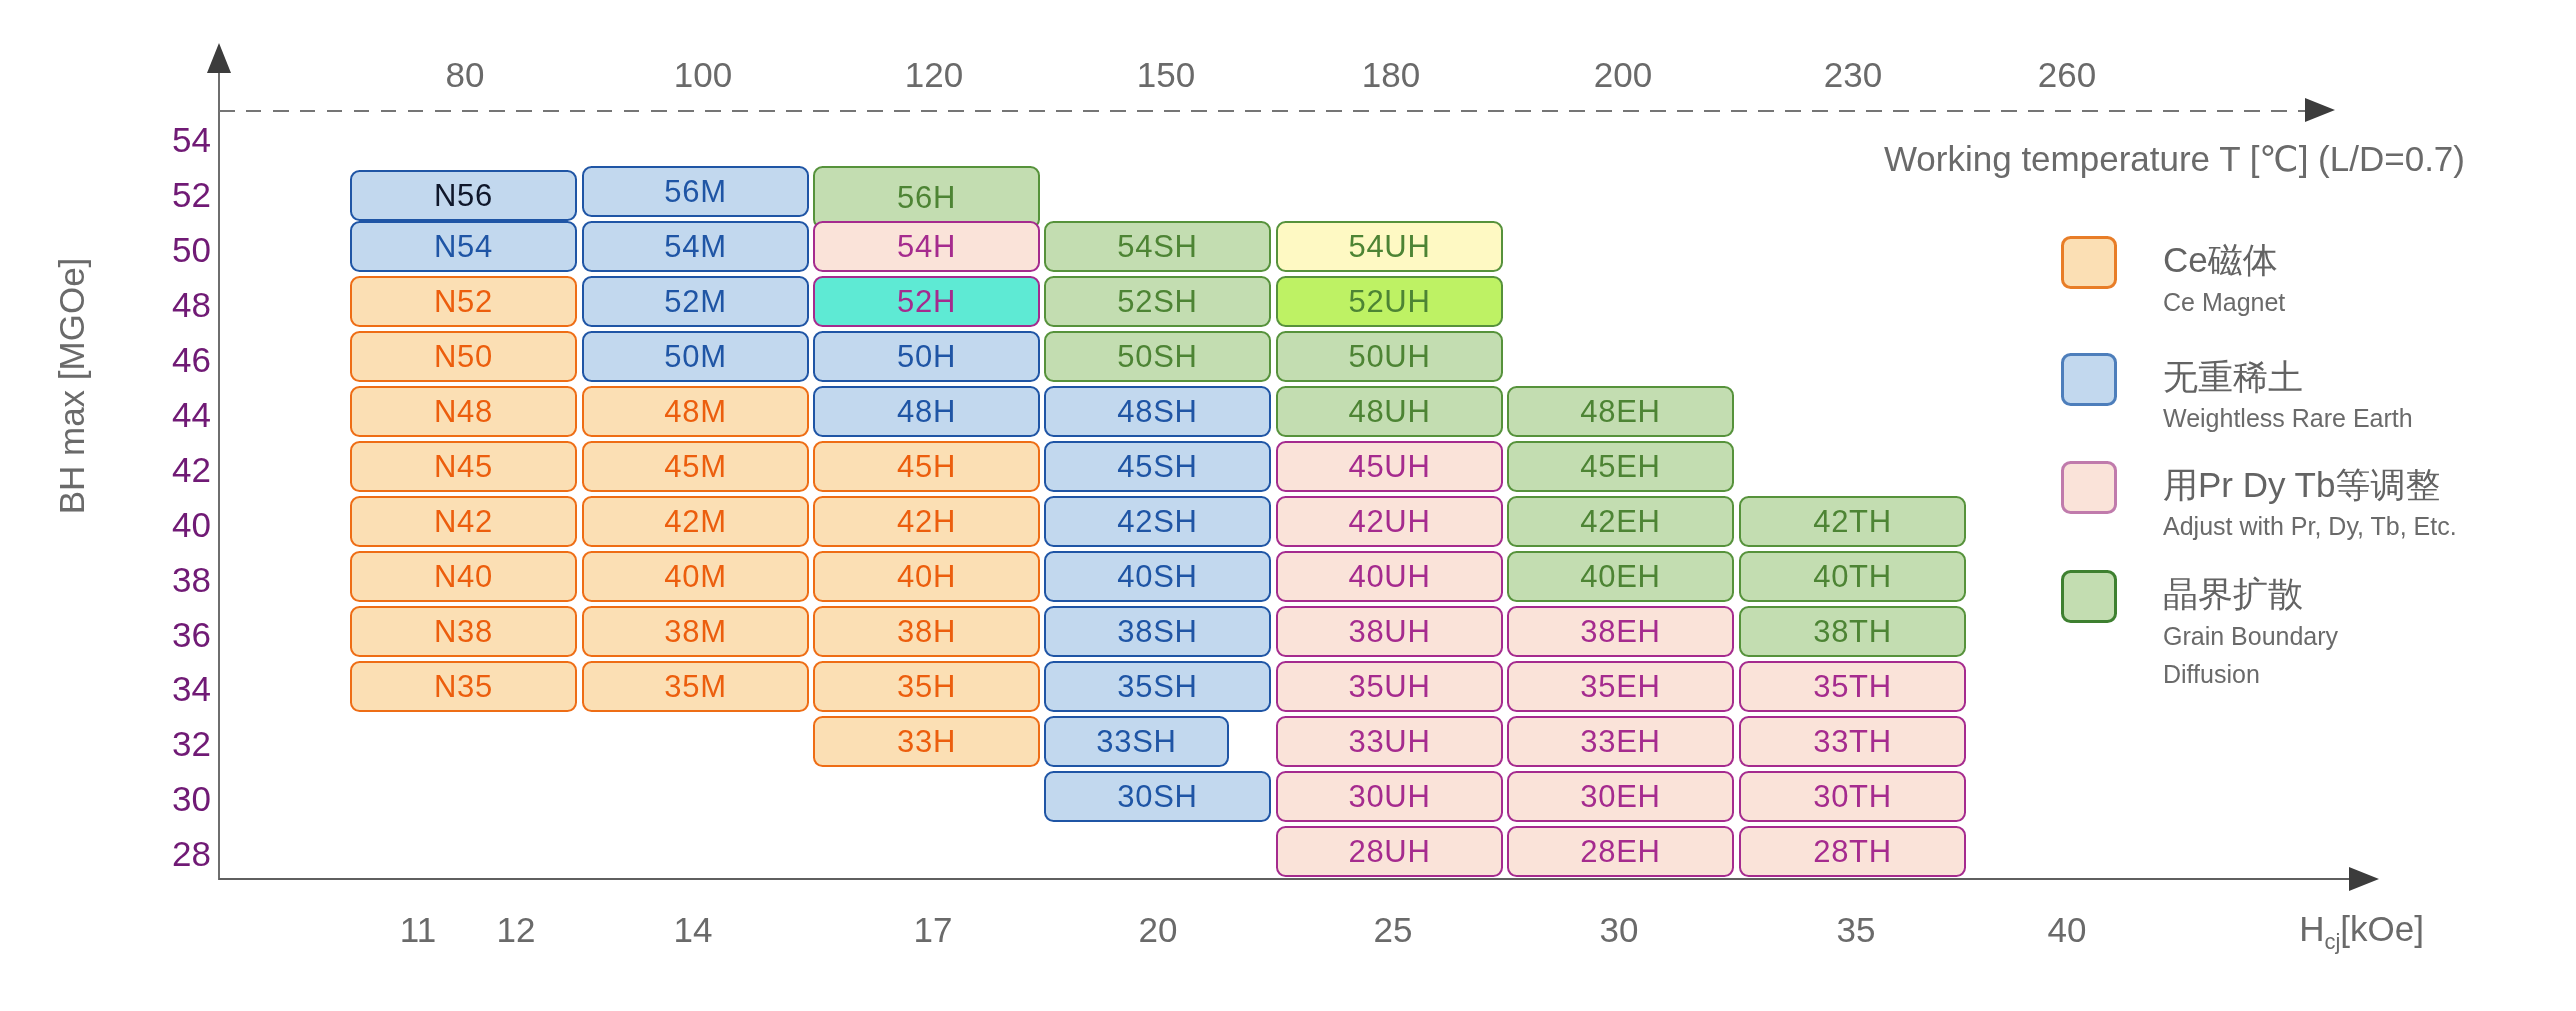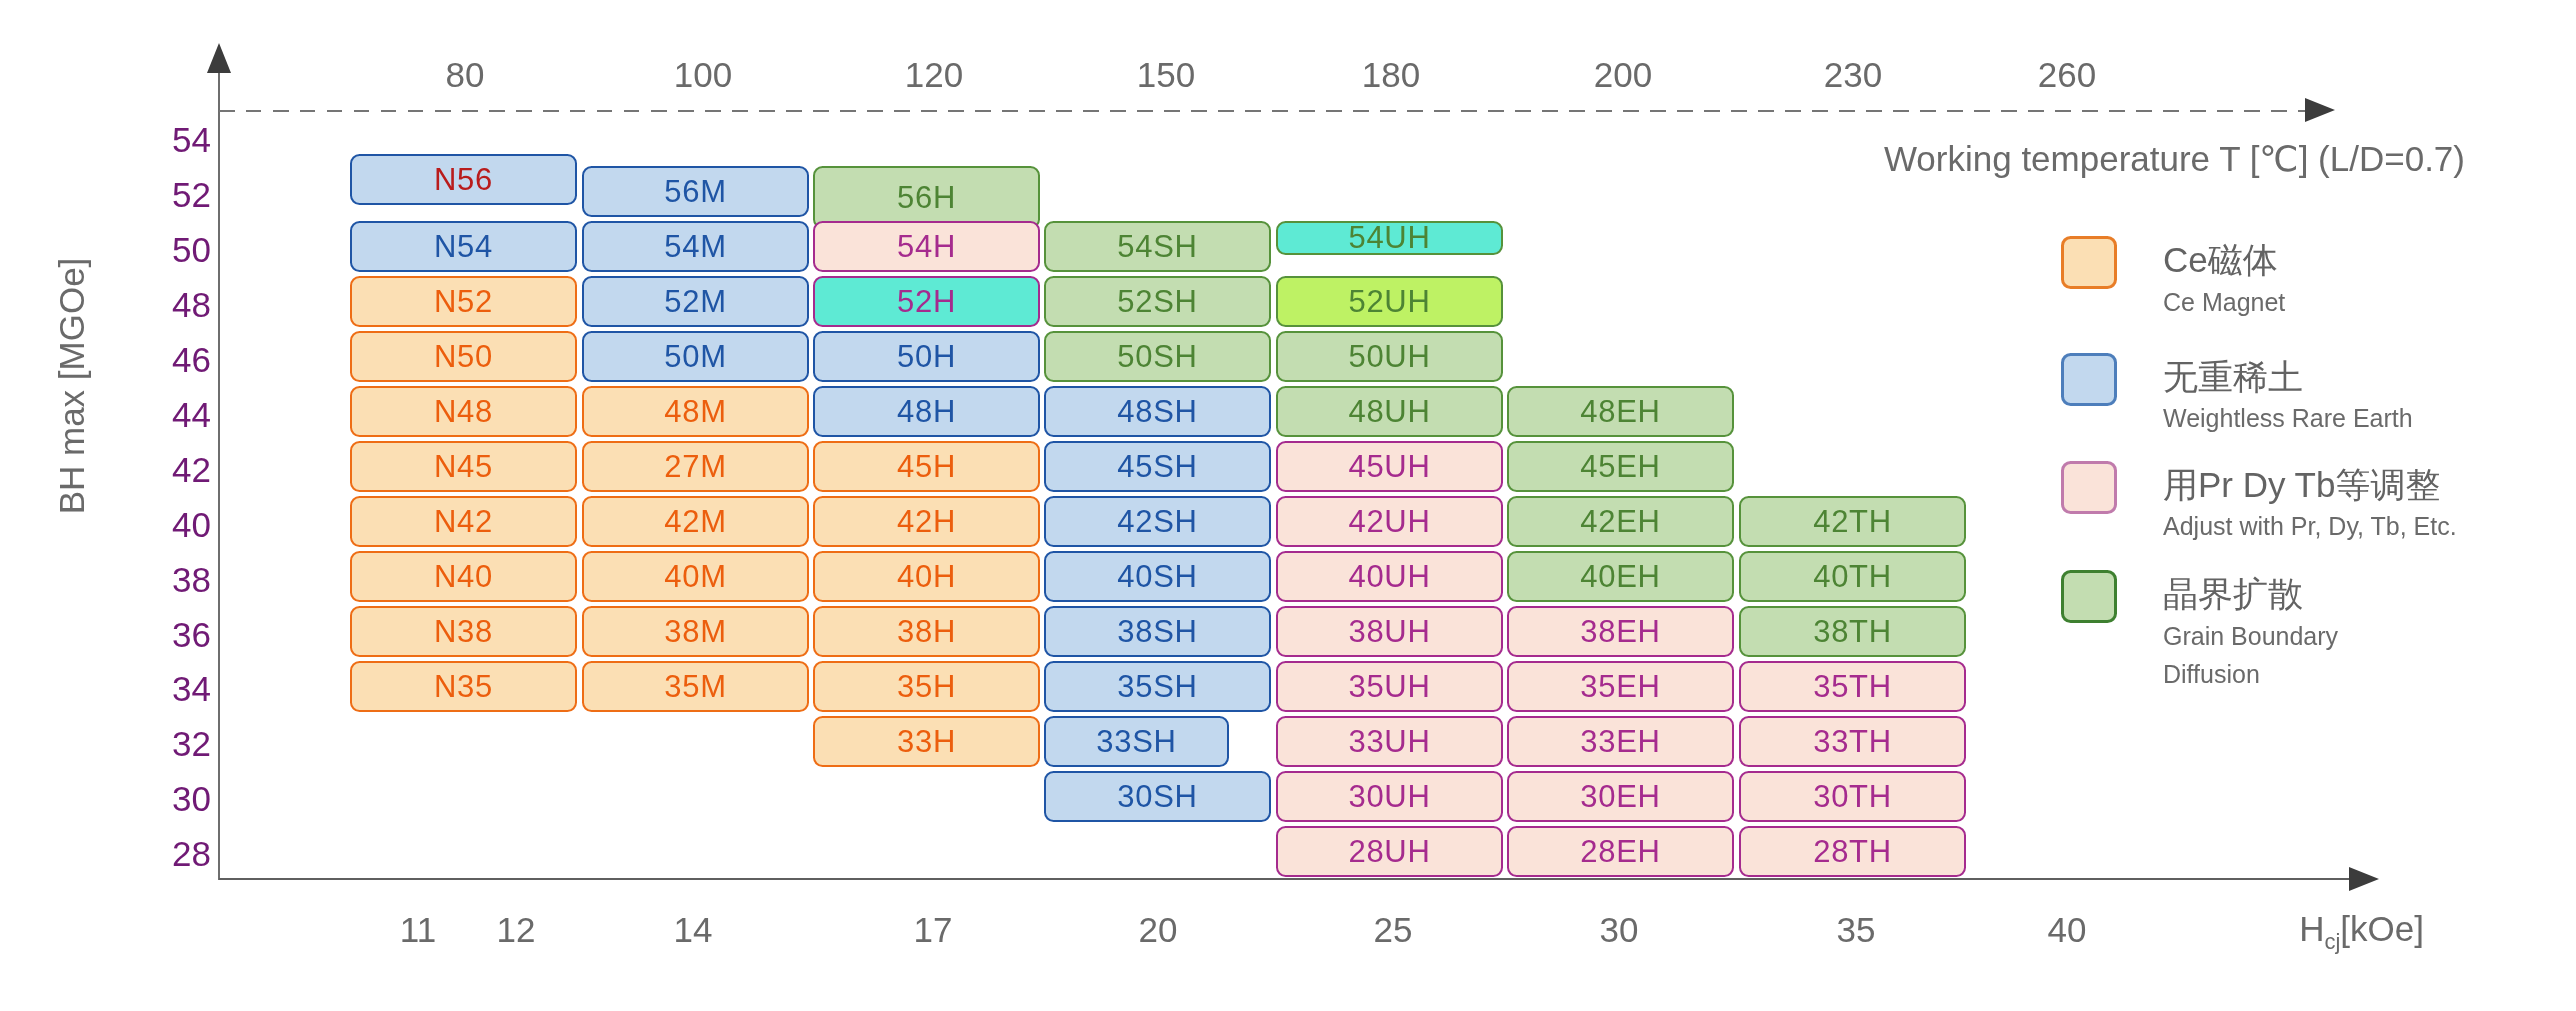--- a/index.html
+++ b/index.html
@@ -113,46 +113,46 @@
       <div class="ytick" style="right: 2365px; top: 470px;">42</div>
       <div class="ytick" style="right: 2365px; top: 525px;">40</div>
       <div class="ytick" style="right: 2365px; top: 580px;">38</div>
       <div class="ytick" style="right: 2365px; top: 635px;">36</div>
       <div class="ytick" style="right: 2365px; top: 689px;">34</div>
       <div class="ytick" style="right: 2365px; top: 744px;">32</div>
       <div class="ytick" style="right: 2365px; top: 799px;">30</div>
       <div class="ytick" style="right: 2365px; top: 854px;">28</div>
     </div>
   <div id="cells">
-      <div class="cell" style="left: 350px; top: 154px; width: 227px; height: 51px; background: rgb(194, 216, 238); border-color: rgb(31, 85, 165); color: #b91c1c;">N56</div>
+      <div class="cell" style="left: 350px; top: 170px; width: 227px; height: 51px; background: rgb(194, 216, 238); border-color: rgb(31, 85, 165); color: #0f172a;">N56</div>
       <div class="cell" style="left: 582px; top: 166px; width: 227px; height: 51px; background: rgb(194, 216, 238); border-color: rgb(31, 85, 165); color: rgb(31, 85, 165);">56M</div>
       <div class="cell" style="left: 813px; top: 166px; width: 227px; height: 63px; background: rgb(195, 221, 177); border-color: rgb(86, 146, 59); color: rgb(77, 132, 52);">56H</div>
       <div class="cell" style="left: 350px; top: 221px; width: 227px; height: 51px; background: rgb(194, 216, 238); border-color: rgb(31, 85, 165); color: rgb(31, 85, 165);">N54</div>
       <div class="cell" style="left: 582px; top: 221px; width: 227px; height: 51px; background: rgb(194, 216, 238); border-color: rgb(31, 85, 165); color: rgb(31, 85, 165);">54M</div>
       <div class="cell" style="left: 813px; top: 221px; width: 227px; height: 51px; background: rgb(250, 227, 217); border-color: rgb(165, 43, 142); color: rgb(165, 43, 142);">54H</div>
       <div class="cell" style="left: 1044px; top: 221px; width: 227px; height: 51px; background: rgb(195, 221, 177); border-color: rgb(86, 146, 59); color: rgb(77, 132, 52);">54SH</div>
-      <div class="cell" style="left: 1276px; top: 221px; width: 227px; height: 34px; background: #5eead4; border-color: rgb(86, 146, 59); color: rgb(77, 132, 52);">54UH</div>
+      <div class="cell" style="left: 1276px; top: 221px; width: 227px; height: 51px; background: #fef9c3; border-color: rgb(86, 146, 59); color: rgb(77, 132, 52);">54UH</div>
       <div class="cell" style="left: 350px; top: 276px; width: 227px; height: 51px; background: rgb(251, 223, 180); border-color: rgb(238, 109, 21); color: rgb(236, 94, 13);">N52</div>
       <div class="cell" style="left: 582px; top: 276px; width: 227px; height: 51px; background: rgb(194, 216, 238); border-color: rgb(31, 85, 165); color: rgb(31, 85, 165);">52M</div>
       <div class="cell" style="left: 813px; top: 276px; width: 227px; height: 51px; background: #5eead4; border-color: rgb(165, 43, 142); color: rgb(165, 43, 142);">52H</div>
       <div class="cell" style="left: 1044px; top: 276px; width: 227px; height: 51px; background: rgb(195, 221, 177); border-color: rgb(86, 146, 59); color: rgb(77, 132, 52);">52SH</div>
       <div class="cell" style="left: 1276px; top: 276px; width: 227px; height: 51px; background: #bef264; border-color: rgb(86, 146, 59); color: rgb(77, 132, 52);">52UH</div>
       <div class="cell" style="left: 350px; top: 331px; width: 227px; height: 51px; background: rgb(251, 223, 180); border-color: rgb(238, 109, 21); color: rgb(236, 94, 13);">N50</div>
       <div class="cell" style="left: 582px; top: 331px; width: 227px; height: 51px; background: rgb(194, 216, 238); border-color: rgb(31, 85, 165); color: rgb(31, 85, 165);">50M</div>
       <div class="cell" style="left: 813px; top: 331px; width: 227px; height: 51px; background: rgb(194, 216, 238); border-color: rgb(31, 85, 165); color: rgb(31, 85, 165);">50H</div>
       <div class="cell" style="left: 1044px; top: 331px; width: 227px; height: 51px; background: rgb(195, 221, 177); border-color: rgb(86, 146, 59); color: rgb(77, 132, 52);">50SH</div>
       <div class="cell" style="left: 1276px; top: 331px; width: 227px; height: 51px; background: rgb(195, 221, 177); border-color: rgb(86, 146, 59); color: rgb(77, 132, 52);">50UH</div>
       <div class="cell" style="left: 350px; top: 386px; width: 227px; height: 51px; background: rgb(251, 223, 180); border-color: rgb(238, 109, 21); color: rgb(236, 94, 13);">N48</div>
       <div class="cell" style="left: 582px; top: 386px; width: 227px; height: 51px; background: rgb(251, 223, 180); border-color: rgb(238, 109, 21); color: rgb(236, 94, 13);">48M</div>
       <div class="cell" style="left: 813px; top: 386px; width: 227px; height: 51px; background: rgb(194, 216, 238); border-color: rgb(31, 85, 165); color: rgb(31, 85, 165);">48H</div>
       <div class="cell" style="left: 1044px; top: 386px; width: 227px; height: 51px; background: rgb(194, 216, 238); border-color: rgb(31, 85, 165); color: rgb(31, 85, 165);">48SH</div>
       <div class="cell" style="left: 1276px; top: 386px; width: 227px; height: 51px; background: rgb(195, 221, 177); border-color: rgb(86, 146, 59); color: rgb(77, 132, 52);">48UH</div>
       <div class="cell" style="left: 1507px; top: 386px; width: 227px; height: 51px; background: rgb(195, 221, 177); border-color: rgb(86, 146, 59); color: rgb(77, 132, 52);">48EH</div>
       <div class="cell" style="left: 350px; top: 441px; width: 227px; height: 51px; background: rgb(251, 223, 180); border-color: rgb(238, 109, 21); color: rgb(236, 94, 13);">N45</div>
-      <div class="cell" style="left: 582px; top: 441px; width: 227px; height: 51px; background: rgb(251, 223, 180); border-color: rgb(238, 109, 21); color: rgb(236, 94, 13);">27M</div>
+      <div class="cell" style="left: 582px; top: 441px; width: 227px; height: 51px; background: rgb(251, 223, 180); border-color: rgb(238, 109, 21); color: rgb(236, 94, 13);">45M</div>
       <div class="cell" style="left: 813px; top: 441px; width: 227px; height: 51px; background: rgb(251, 223, 180); border-color: rgb(238, 109, 21); color: rgb(236, 94, 13);">45H</div>
       <div class="cell" style="left: 1044px; top: 441px; width: 227px; height: 51px; background: rgb(194, 216, 238); border-color: rgb(31, 85, 165); color: rgb(31, 85, 165);">45SH</div>
       <div class="cell" style="left: 1276px; top: 441px; width: 227px; height: 51px; background: rgb(250, 227, 217); border-color: rgb(165, 43, 142); color: rgb(165, 43, 142);">45UH</div>
       <div class="cell" style="left: 1507px; top: 441px; width: 227px; height: 51px; background: rgb(195, 221, 177); border-color: rgb(86, 146, 59); color: rgb(77, 132, 52);">45EH</div>
       <div class="cell" style="left: 350px; top: 496px; width: 227px; height: 51px; background: rgb(251, 223, 180); border-color: rgb(238, 109, 21); color: rgb(236, 94, 13);">N42</div>
       <div class="cell" style="left: 582px; top: 496px; width: 227px; height: 51px; background: rgb(251, 223, 180); border-color: rgb(238, 109, 21); color: rgb(236, 94, 13);">42M</div>
       <div class="cell" style="left: 813px; top: 496px; width: 227px; height: 51px; background: rgb(251, 223, 180); border-color: rgb(238, 109, 21); color: rgb(236, 94, 13);">42H</div>
       <div class="cell" style="left: 1044px; top: 496px; width: 227px; height: 51px; background: rgb(194, 216, 238); border-color: rgb(31, 85, 165); color: rgb(31, 85, 165);">42SH</div>
       <div class="cell" style="left: 1276px; top: 496px; width: 227px; height: 51px; background: rgb(250, 227, 217); border-color: rgb(165, 43, 142); color: rgb(165, 43, 142);">42UH</div>
       <div class="cell" style="left: 1507px; top: 496px; width: 227px; height: 51px; background: rgb(195, 221, 177); border-color: rgb(86, 146, 59); color: rgb(77, 132, 52);">42EH</div>

